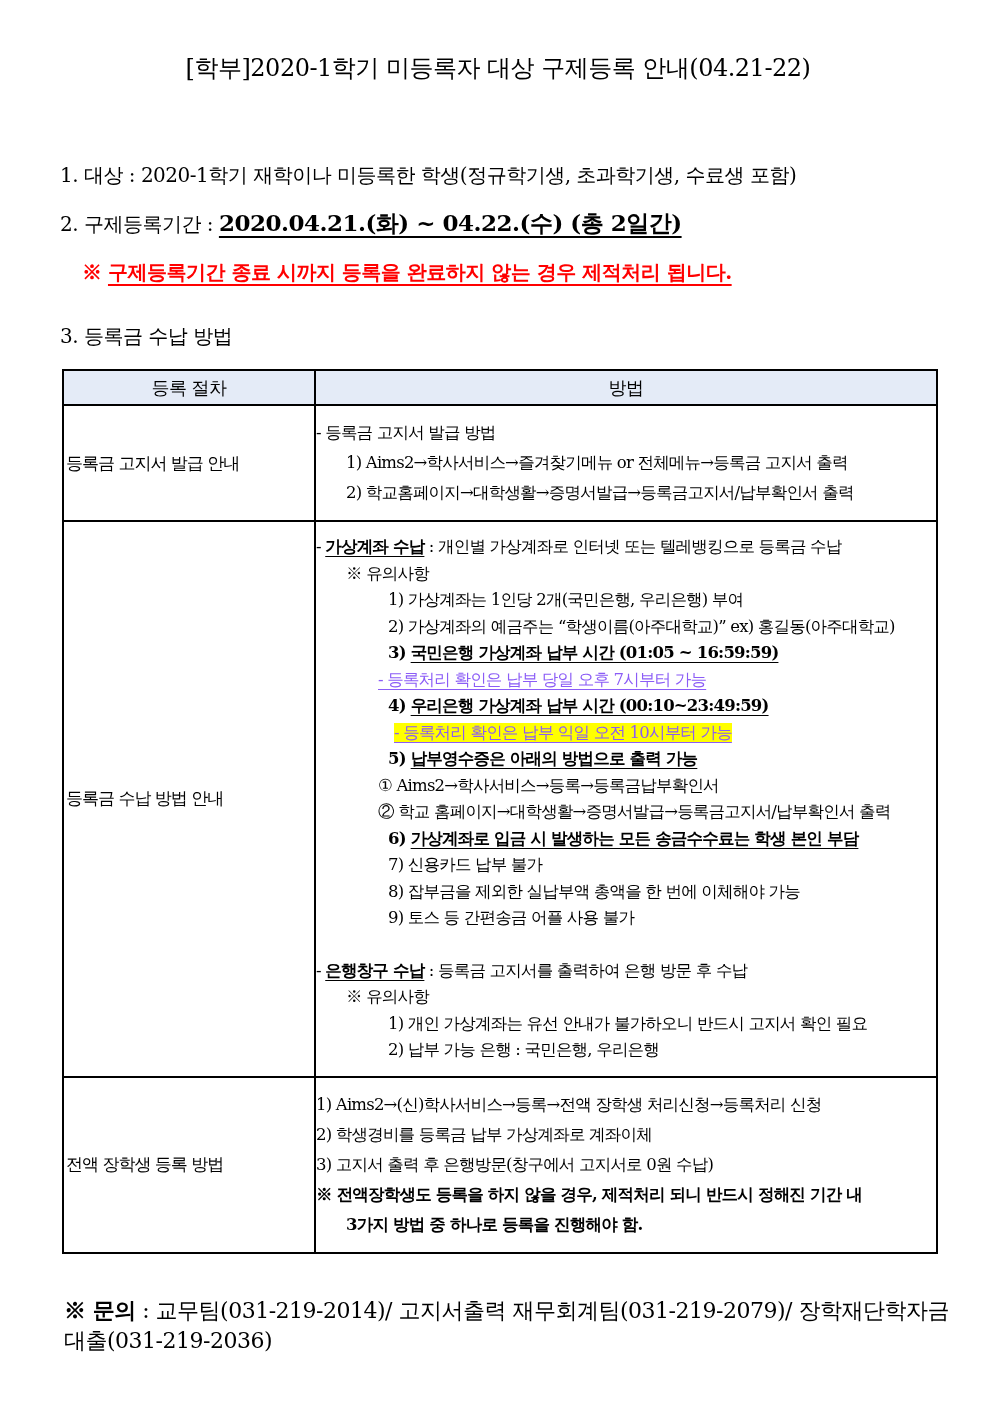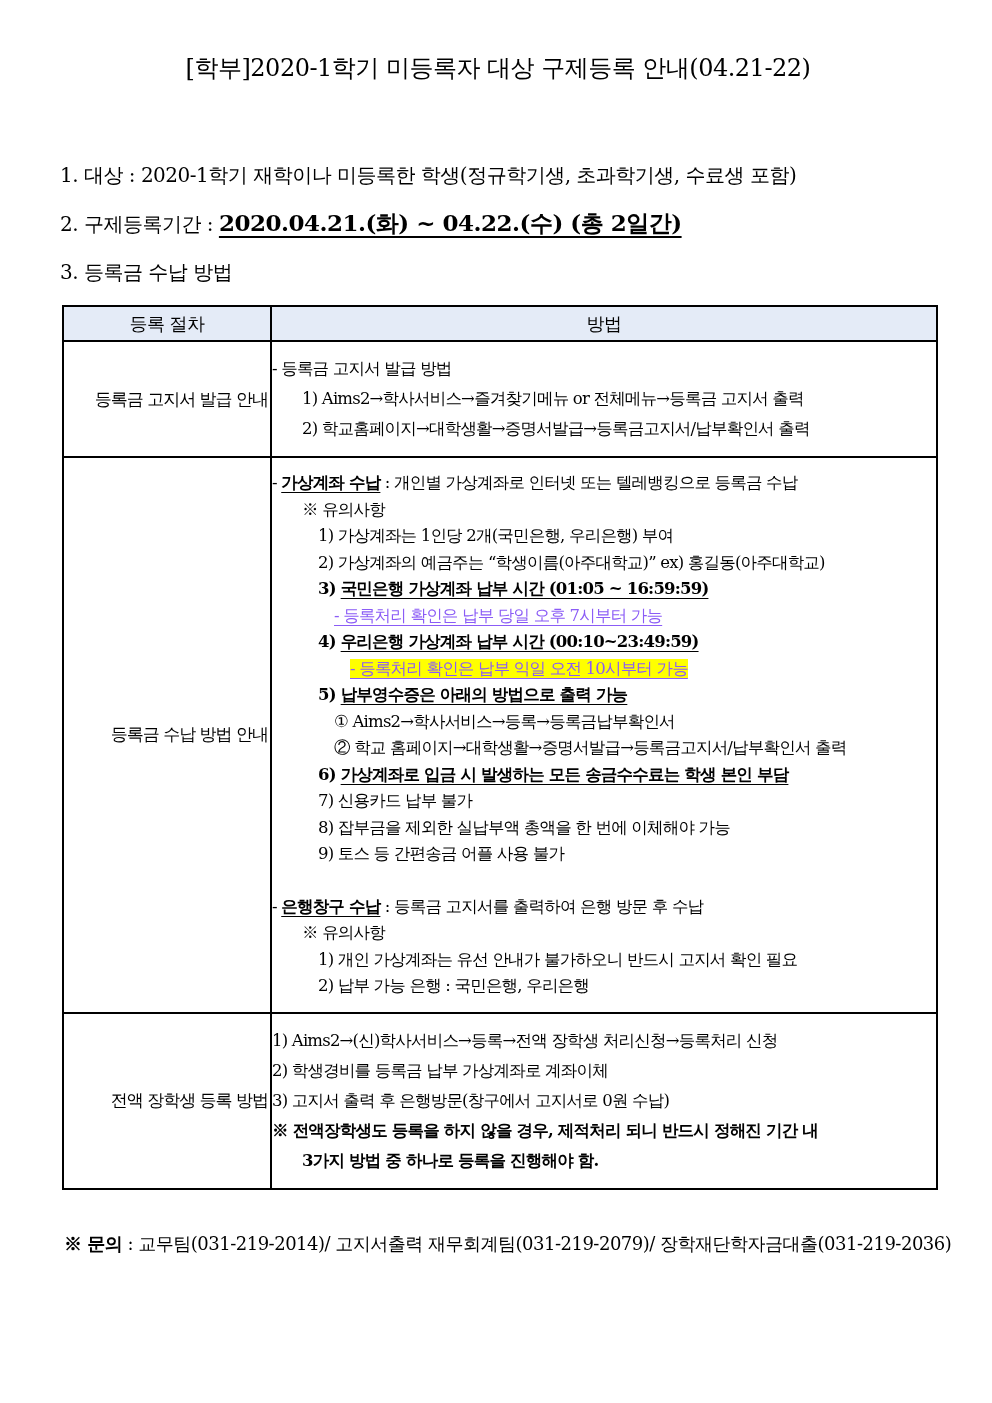--- a/index.html
+++ b/index.html
@@ -50,62 +50,63 @@
   table.tuition th, table.tuition td {
     border: 2px solid #000;
   }
   table.tuition th {
     background: #e4ebf7;
     font-size: 18px;
     font-weight: normal;
     height: 35px;
     letter-spacing: -0.5px;
   }
-  th.col-proc { width: 208px; }
+  th.col-proc { width: 252px; }
   td.col-label {
-    text-align: right;
+    text-align: left;
     vertical-align: middle;
     font-size: 17px;
     letter-spacing: -1px;
     padding: 4px 2px;
   }
   td.col-body {
     vertical-align: middle;
     padding: 12px 8px 12px 0;
     font-size: 16.5px;
     letter-spacing: -0.8px;
   }
   .line { line-height: 30px; white-space: nowrap; }
   tr.r2 .line { line-height: 26.5px; }
   .ind0 { padding-left: 0; }
   .ind1 { padding-left: 30px; }
-  .ind2 { padding-left: 46px; }
+  .ind2 { padding-left: 72px; }
   .ind3 { padding-left: 62px; }
   .b { font-weight: bold; }
   .u { text-decoration: underline; text-underline-offset: 4px; }
   .red { color: #8b5cf6; }
   .hl { background: #ffff00; margin-left: 16px; }
   .blank { height: 26px; }
 
   .footer-note {
     margin: 42px 0 8px 24px;
-    font-size: 18px;
+    font-size: 22px;
     letter-spacing: -0.5px;
   }
 </style>
 </head>
 <body>
 
 <div class="page">
 
   <h1 class="doc-title">[학부]2020-1학기 미등록자 대상 구제등록 안내(04.21-22)</h1>
 
   <div class="toplist">
     <div class="top-item">1. 대상  : 2020-1학기 재학이나 미등록한 학생(정규학기생, 초과학기생, 수료생 포함)</div>
     <div class="top-item"><span>2. 구제등록기간 : </span><span class="big">2020.04.21.(화) ~ 04.22.(수) (총 2일간)</span></div>
+    <div class="warn-line"><span>※ </span><span class="u">구제등록기간 종료 시까지 등록을 완료하지 않는 경우 제적처리 됩니다.</span></div>
     <div class="top-item section-3">3. 등록금 수납 방법</div>
   </div>
 
   <table class="tuition">
     <thead>
       <tr>
         <th class="col-proc">등록 절차</th>
         <th class="col-method">방법</th>
       </tr>
     </thead>

